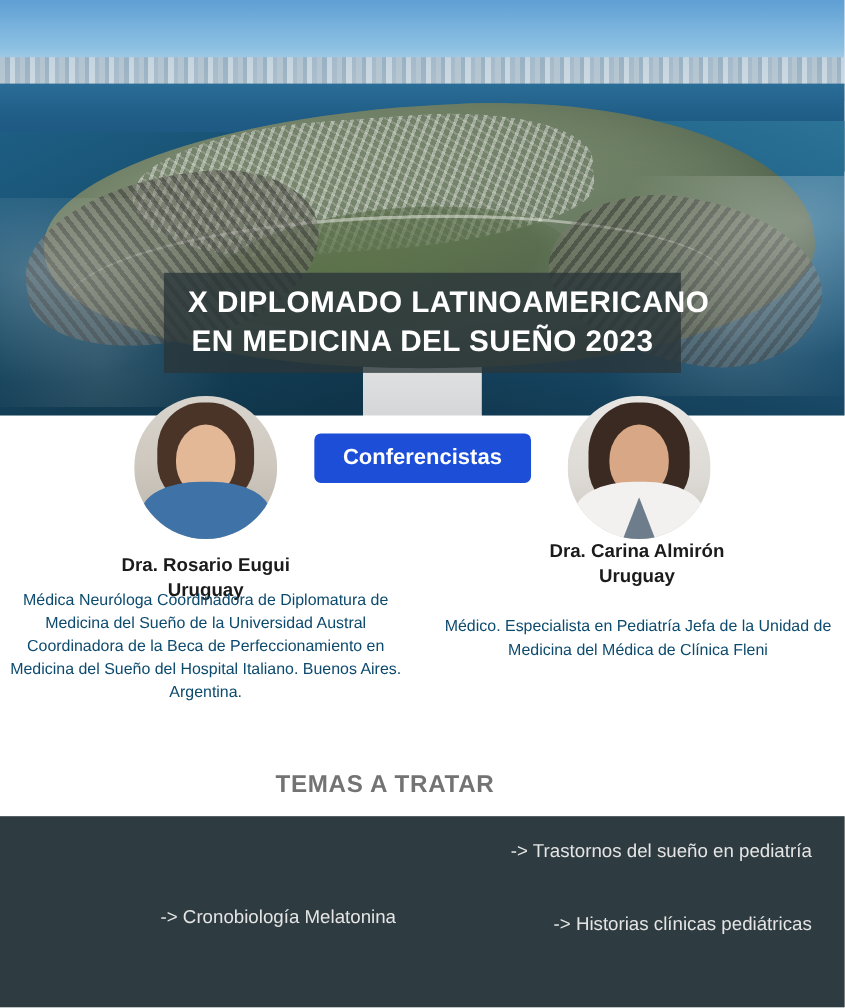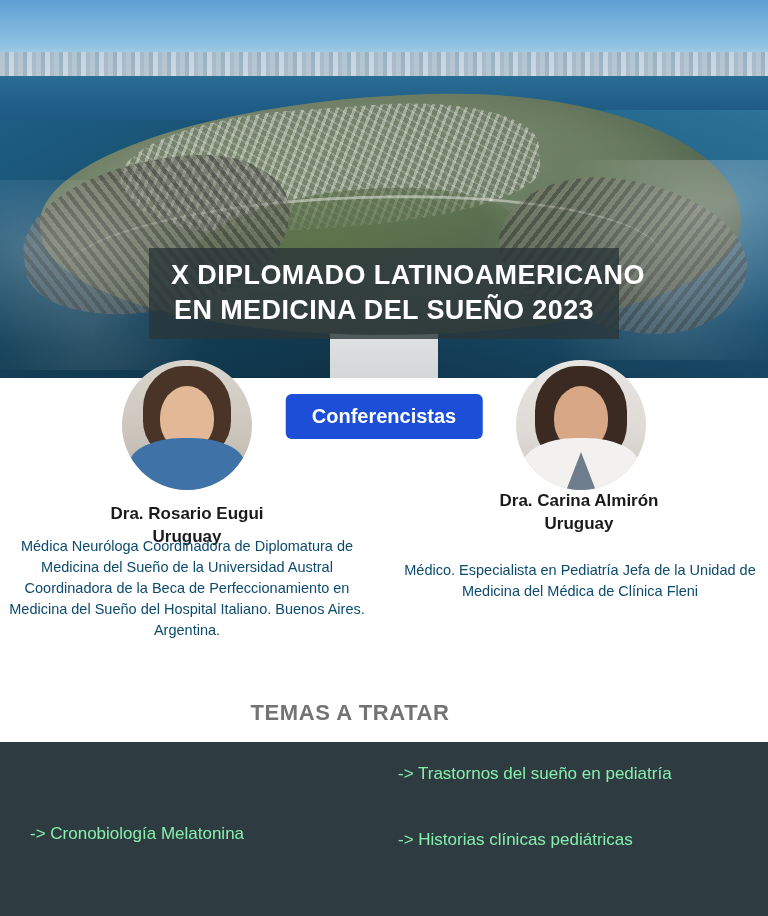--- a/index.html
+++ b/index.html
@@ -253,24 +253,24 @@
 
   
   .bottom {
     position: absolute;
     left: 0; bottom: 0;
     width: 768px; height: 174px;
     background: #2e3b40;
   }
   .topic {
     position: absolute;
-    color: #86efac;
+    color: #e5e5e5;
     font-size: 17px;
     line-height: 1.6;
-    text-align: left;
+    text-align: right;
   }
   .topic.t1 { left: 30px; top: 78px; width: 330px; }
   .topic.t2 { left: 398px; top: 18px; width: 340px; }
   .topic.t3 { left: 398px; top: 84px; width: 340px; }
 </style>
 </head>
 <body>
 
 <div class="poster">
 

